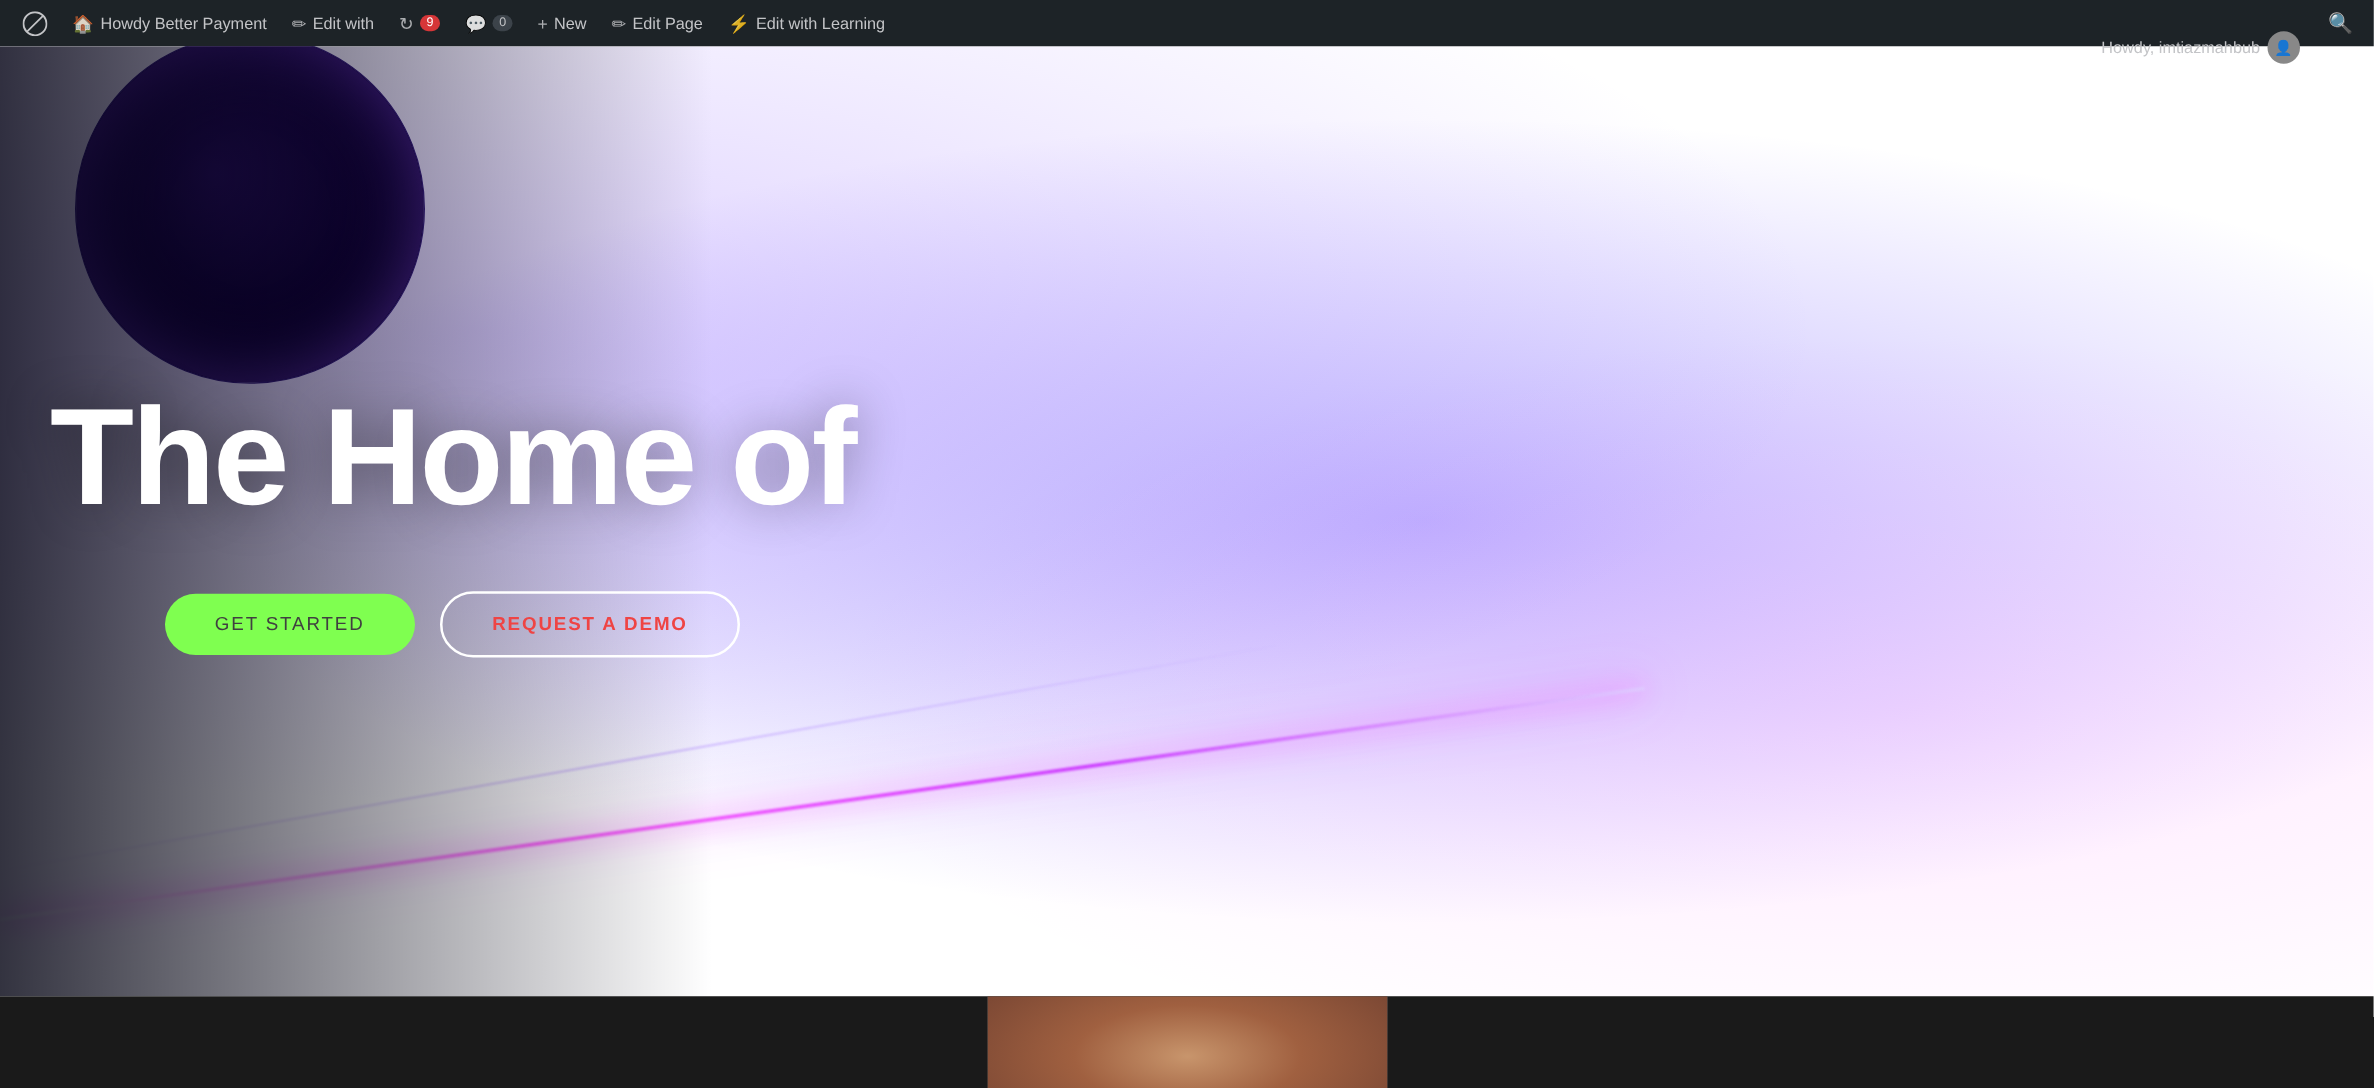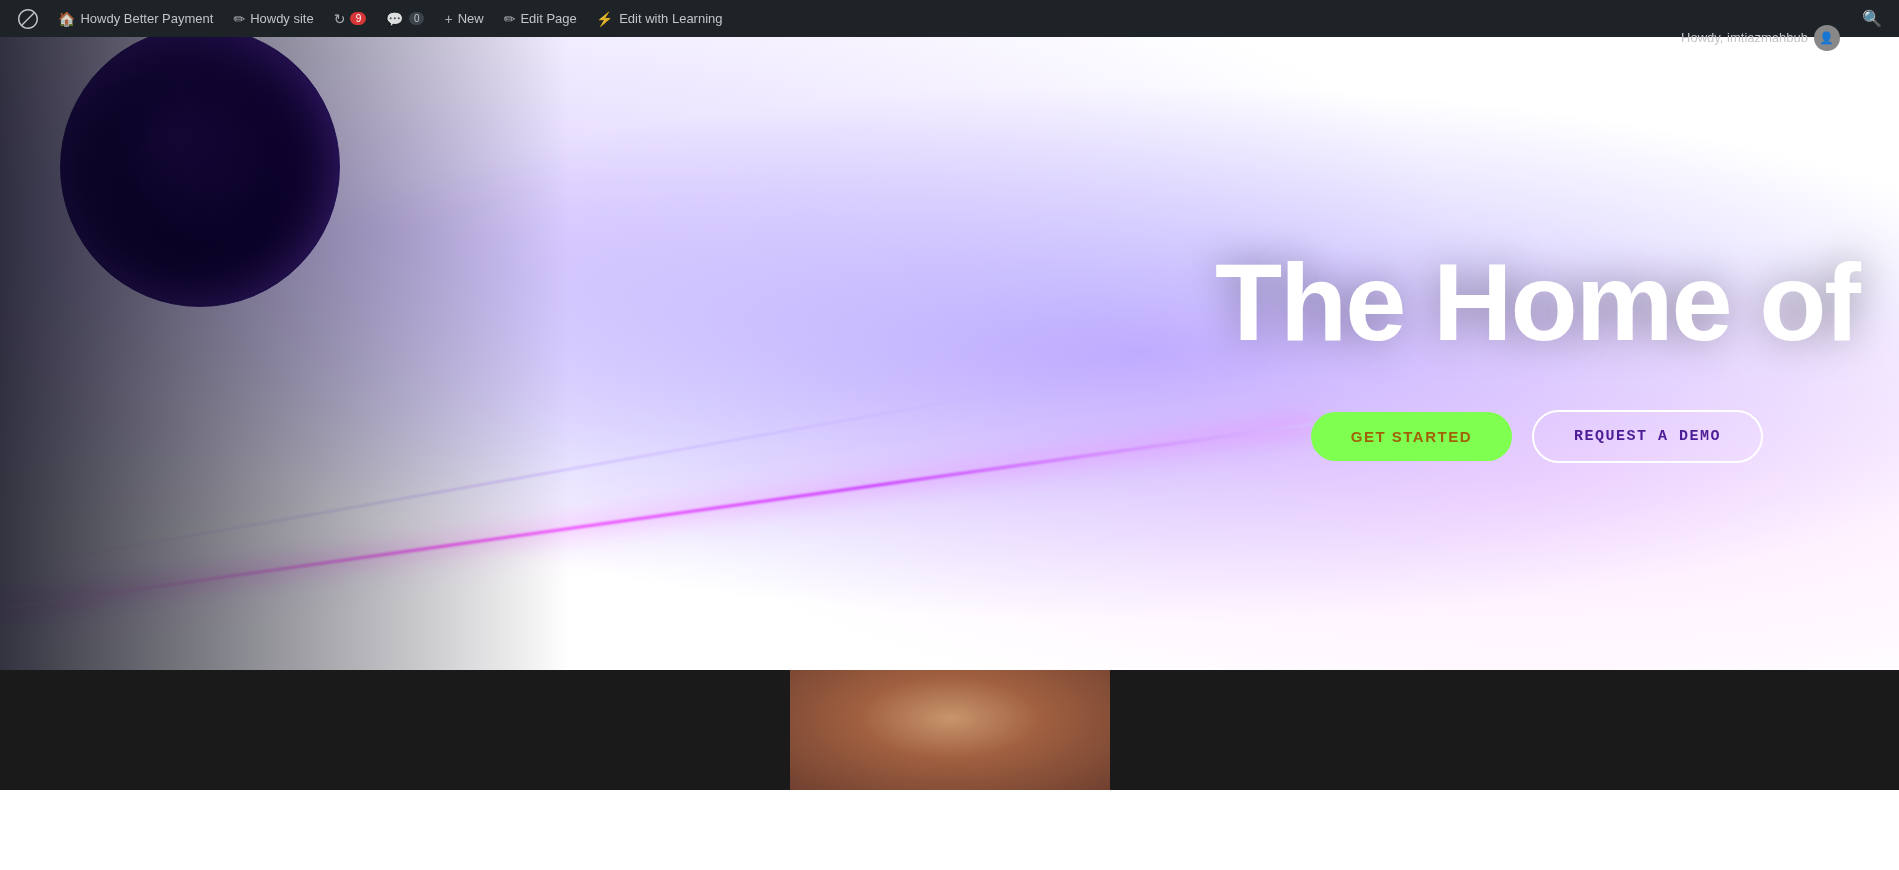--- a/index.html
+++ b/index.html
@@ -123,26 +123,26 @@
     
     #main-content {
       margin-top: 37px;
       width: 100%;
     }
 
     
     .hero-section {
       position: relative;
       width: 100%;
-      height: 633px;
+      height: 760px;
       background: linear-gradient(135deg, #0a0020 0%, #1a0050 20%, #3010a0 40%, #5020d0 60%, #6030e0 75%, #4020b0 90%, #2010608 100%);
       overflow: hidden;
       display: flex;
       align-items: center;
-      justify-content: flex-end;
+      justify-content: flex-start;
     }
 
     
     .hero-bg {
       position: absolute;
       inset: 0;
       background:
         radial-gradient(ellipse at 20% 30%, #8050ff44 0%, transparent 50%),
         radial-gradient(ellipse at 80% 70%, #ff50ff22 0%, transparent 40%),
         radial-gradient(ellipse at 60% 50%, #4020ff55 0%, transparent 60%);
@@ -216,45 +216,44 @@
 
     .hero-buttons {
       display: flex;
       align-items: center;
       justify-content: center;
       gap: 20px;
     }
 
     .btn-get-started {
       background: #7fff50;
-      color: #a16207;
+      color: #404040;
       border: none;
       border-radius: 50px;
       padding: 16px 40px;
       font-size: 15px;
-      font-weight: 700;
+      font-weight: 400;
       letter-spacing: 1.5px;
       text-transform: uppercase;
       cursor: pointer;
       transition: all 0.2s;
     }
 
     .btn-request-demo {
       background: transparent;
-      color: #4c1d95;
+      color: #ef4444;
       border: 2px solid #fff;
       border-radius: 50px;
       padding: 16px 40px;
       font-size: 15px;
       font-weight: 600;
       letter-spacing: 1.5px;
       text-transform: uppercase;
       cursor: pointer;
       transition: all 0.2s;
-      font-family: Liberation Mono, monospace;
     }
 
     
     .bottom-peek {
       width: 100%;
       height: 120px;
       background: #1a1a1a;
       display: flex;
       justify-content: center;
       align-items: flex-start;
@@ -291,21 +290,21 @@
       </svg>
     </div>
 
     <div class="admin-item">
       <span class="icon">🏠</span>
       <span>Howdy Better Payment</span>
     </div>
 
     <div class="admin-item">
       <span class="icon">✏</span>
-      <span>Howdy site</span>
+      <span>Edit with</span>
     </div>
 
     <div class="admin-item">
       <span class="icon">↻</span>
       <span class="badge">9</span>
     </div>
 
     <div class="admin-item">
       <span class="icon">💬</span>
       <span class="badge-gray">0</span>

